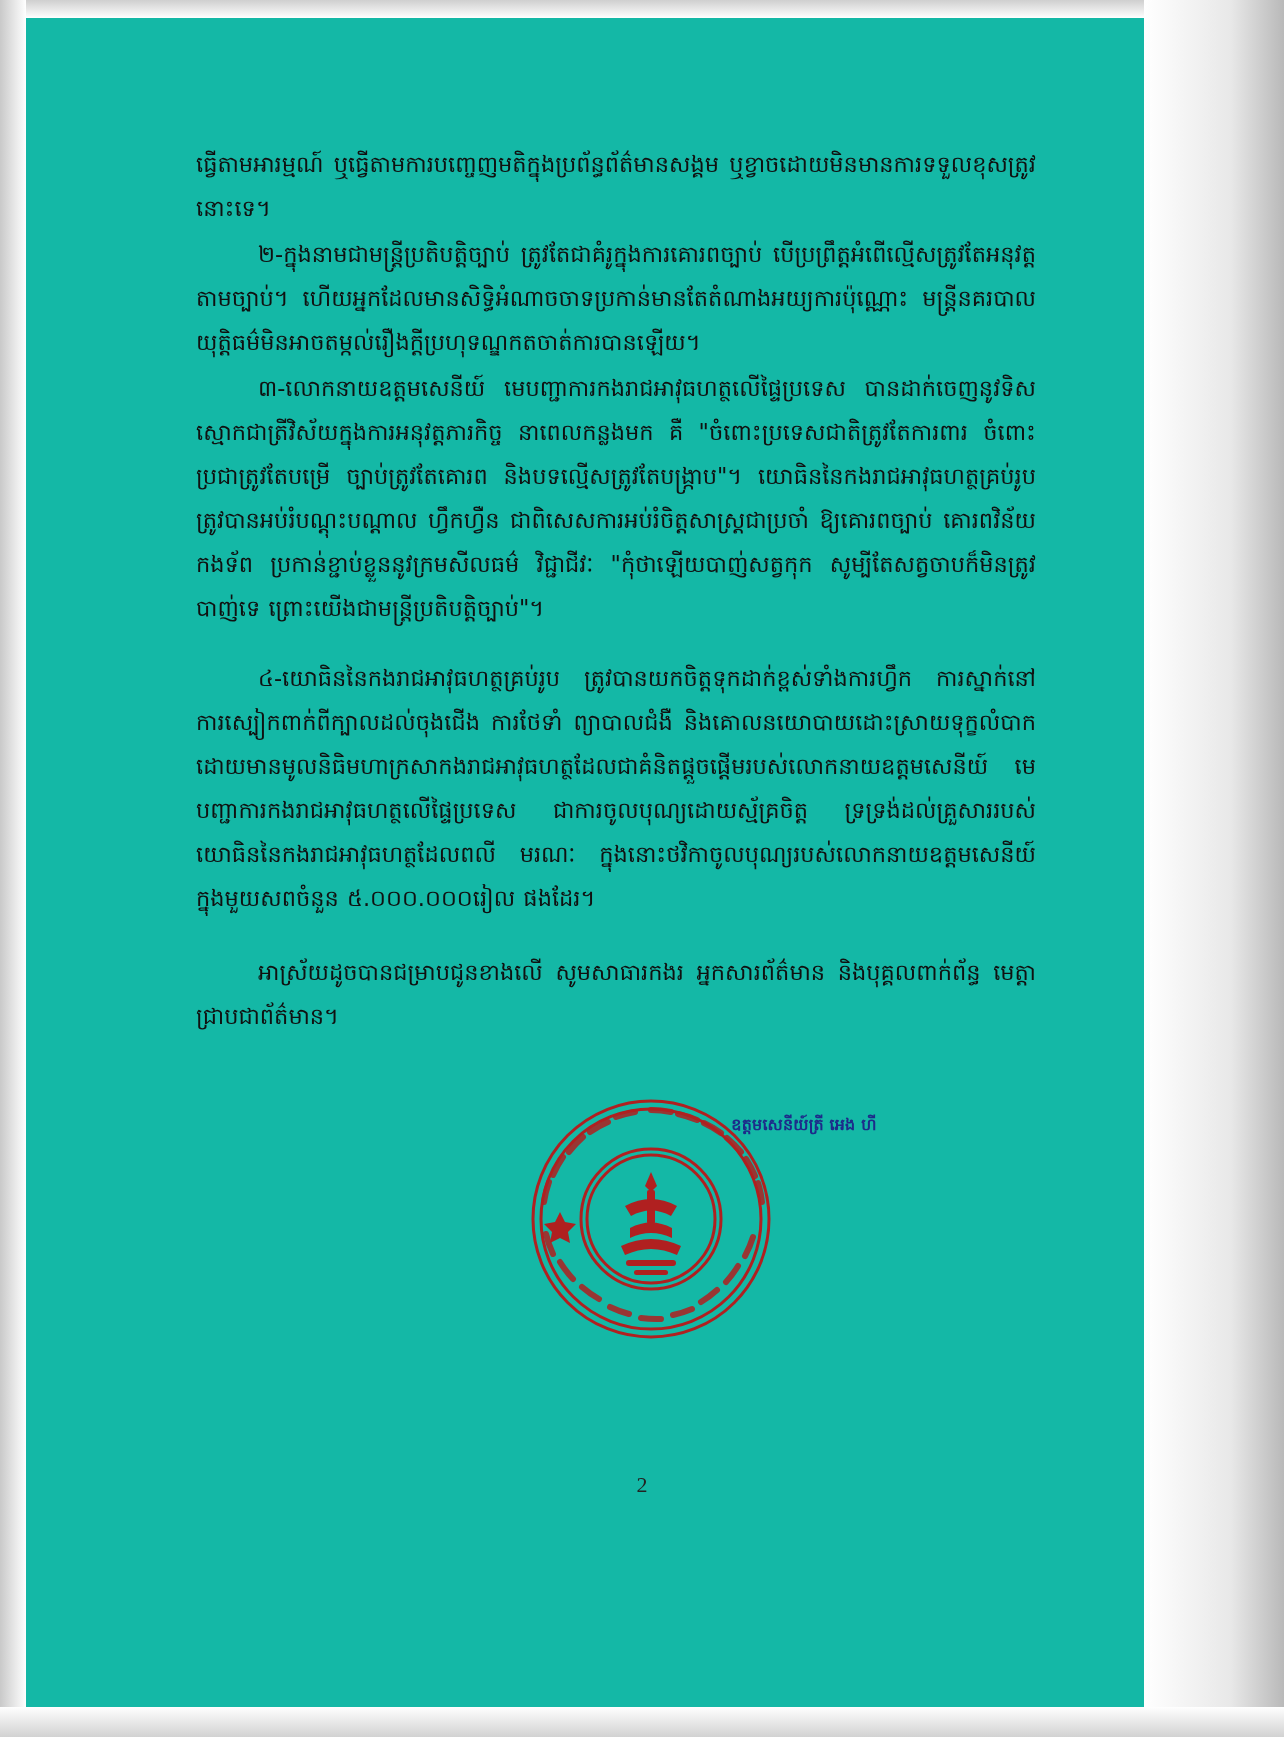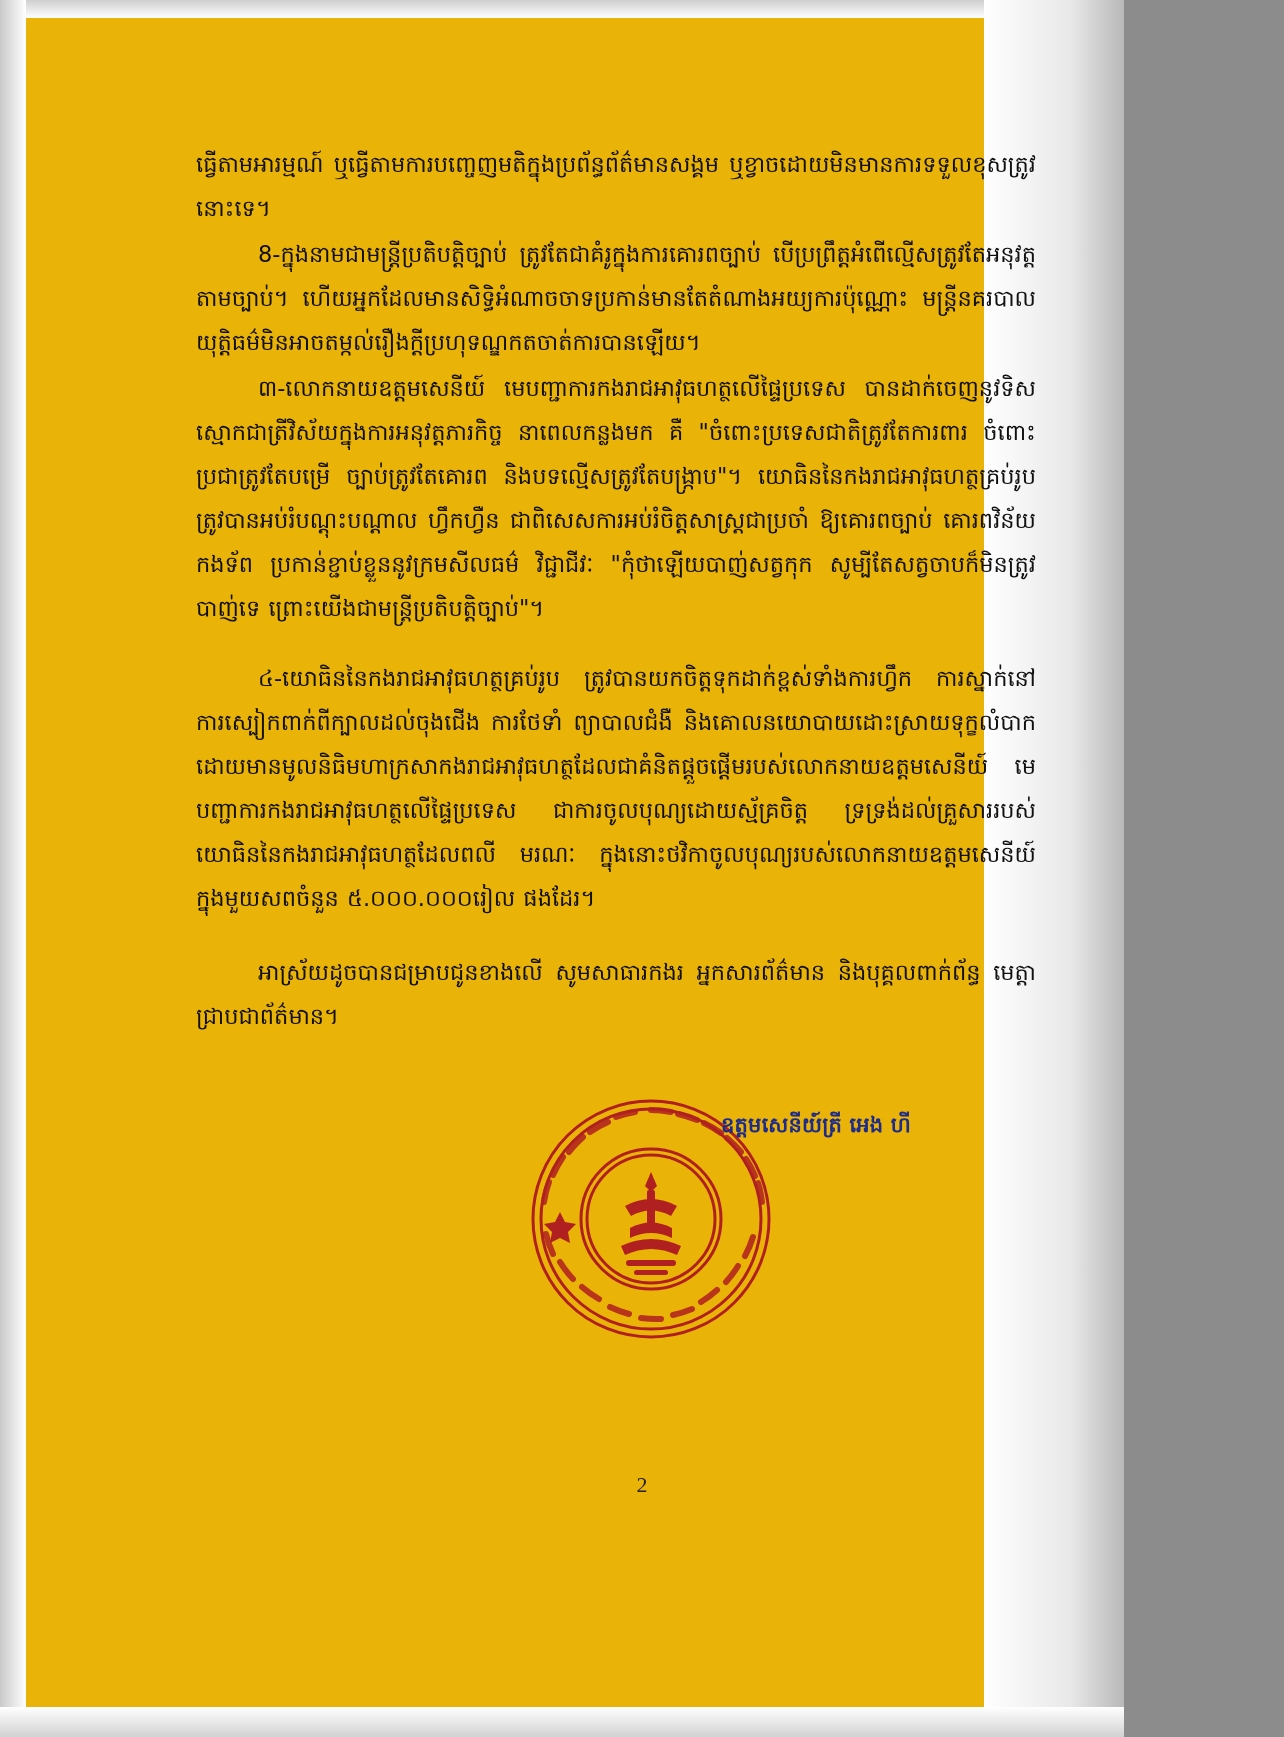--- a/index.html
+++ b/index.html
@@ -7,23 +7,23 @@
     padding: 0;
     background: #8c8c8c;
   }
   body {
     width: 1284px;
     height: 1737px;
     font-family: "DejaVu Sans", sans-serif;
   }
   .page {
     position: relative;
-    width: 1124px;
+    width: 1284px;
     height: 1737px;
-    background: #eab308;
+    background: #14b8a6;
     overflow: hidden;
   }
   
   .scan-edge-left {
     position: absolute;
     left: 0; top: 0;
     width: 26px; height: 100%;
     background: linear-gradient(to right, #c9c9c9, #ffffff);
     pointer-events: none;
   }
@@ -78,27 +78,27 @@
   
   .sign-block {
     position: absolute;
     left: 196px;
     top: 1090px;
     width: 900px;
     height: 220px;
   }
   .sign-text {
     position: absolute;
-    left: 360px;
+    left: 348px;
     top: 16px;
     width: 520px;
     text-align: center;
     color: #1d2b8a;
     font-family: "DejaVu Sans", sans-serif;
-    font-size: 21px;
+    font-size: 16px;
     line-height: 38px;
     font-weight: bold;
     letter-spacing: 0.2px;
   }
   .stamp {
     position: absolute;
     left: 330px;
     top: 4px;
     width: 250px;
     height: 250px;
@@ -121,21 +121,21 @@
 
 <div class="page">
 
   <div class="scan-edge-top"></div>
   <div class="scan-edge-left"></div>
   <div class="scan-edge-right"></div>
   <div class="scan-edge-bottom"></div>
 
   <div class="content">
     <p class="para">ធ្វើតាមអារម្មណ៍ ឬធ្វើតាមការបញ្ចេញមតិក្នុងប្រព័ន្ធព័ត៌មានសង្គម ឬខ្វាចដោយមិនមានការទទួលខុសត្រូវនោះទេ។</p>
-    <p class="para indent">8-ក្នុងនាមជាមន្ត្រីប្រតិបត្តិច្បាប់ ត្រូវតែជាគំរូក្នុងការគោរពច្បាប់ បើប្រព្រឹត្តអំពើល្មើសត្រូវតែអនុវត្តតាមច្បាប់។ ហើយអ្នកដែលមានសិទ្ធិអំណាចចាទប្រកាន់មានតែតំណាងអយ្យការប៉ុណ្ណោះ មន្ត្រីនគរបាលយុត្តិធម៌មិនអាចតម្កល់រឿងក្តីប្រហុទណ្ឌកតចាត់ការបានឡើយ។</p>
+    <p class="para indent">២-ក្នុងនាមជាមន្ត្រីប្រតិបត្តិច្បាប់ ត្រូវតែជាគំរូក្នុងការគោរពច្បាប់ បើប្រព្រឹត្តអំពើល្មើសត្រូវតែអនុវត្តតាមច្បាប់។ ហើយអ្នកដែលមានសិទ្ធិអំណាចចាទប្រកាន់មានតែតំណាងអយ្យការប៉ុណ្ណោះ មន្ត្រីនគរបាលយុត្តិធម៌មិនអាចតម្កល់រឿងក្តីប្រហុទណ្ឌកតចាត់ការបានឡើយ។</p>
     <p class="para indent">៣-លោកនាយឧត្តមសេនីយ៍ មេបញ្ជាការកងរាជអាវុធហត្ថលើផ្ទៃប្រទេស បានដាក់ចេញនូវទិសស្មោកជាត្រីវិស័យក្នុងការអនុវត្តភារកិច្ច នាពេលកន្លងមក គឺ "ចំពោះប្រទេសជាតិត្រូវតែការពារ ចំពោះប្រជាត្រូវតែបម្រើ ច្បាប់ត្រូវតែគោរព និងបទល្មើសត្រូវតែបង្ក្រាប"។ យោធិននៃកងរាជអាវុធហត្ថគ្រប់រូប ត្រូវបានអប់រំបណ្ដុះបណ្ដាល ហ្វឹកហ្វឺន ជាពិសេសការអប់រំចិត្តសាស្ត្រជាប្រចាំ ឱ្យគោរពច្បាប់ គោរពវិន័យកងទ័ព ប្រកាន់ខ្ជាប់ខ្លួននូវក្រមសីលធម៌ វិជ្ជាជីវៈ "កុំថាឡើយបាញ់សត្វកុក សូម្បីតែសត្វចាបក៏មិនត្រូវបាញ់ទេ ព្រោះយើងជាមន្ត្រីប្រតិបត្តិច្បាប់"។</p>
     <p class="para indent last-loose">៤-យោធិននៃកងរាជអាវុធហត្ថគ្រប់រូប ត្រូវបានយកចិត្តទុកដាក់ខ្ពស់ទាំងការហ្វឹក ការស្នាក់នៅ ការស្បៀកពាក់ពីក្បាលដល់ចុងជើង ការថែទាំ ព្យាបាលជំងឺ និងគោលនយោបាយដោះស្រាយទុក្ខលំបាក ដោយមានមូលនិធិមហាក្រសាកងរាជអាវុធហត្ថដែលជាគំនិតផ្ដួចផ្ដើមរបស់លោកនាយឧត្តមសេនីយ៍ មេបញ្ជាការកងរាជអាវុធហត្ថលើផ្ទៃប្រទេស ជាការចូលបុណ្យដោយស្ម័គ្រចិត្ត ទ្រទ្រង់ដល់គ្រួសាររបស់យោធិននៃកងរាជអាវុធហត្ថដែលពលី មរណៈ ក្នុងនោះថវិកាចូលបុណ្យរបស់លោកនាយឧត្តមសេនីយ៍ ក្នុងមួយសពចំនួន ៥.០០០.០០០រៀល ផងដែរ។</p>
     <p class="para indent closing">អាស្រ័យដូចបានជម្រាបជូនខាងលើ សូមសាធារកងរ អ្នកសារព័ត៌មាន និងបុគ្គលពាក់ព័ន្ធ មេត្តាជ្រាបជាព័ត៌មាន។</p>
   </div>
 
   <div class="sign-block">
 
     <div class="stamp">
       <svg width="250" height="250" viewBox="0 0 250 250" aria-hidden="true">
         <g fill="none" stroke="#b02020" stroke-width="3">

